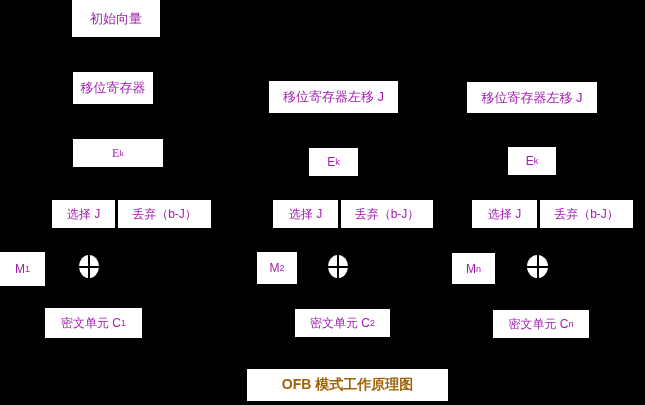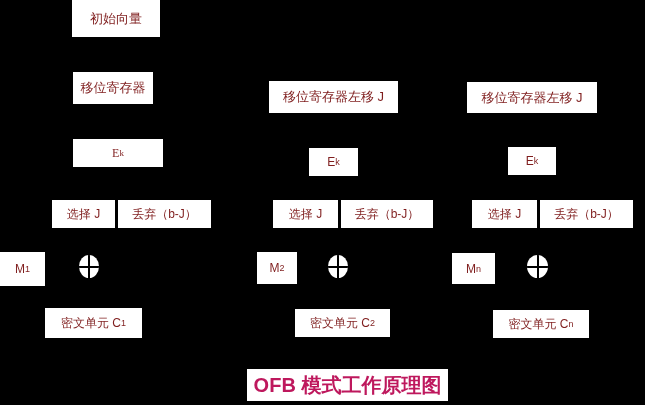--- a/index.html
+++ b/index.html
@@ -7,21 +7,21 @@
     position: relative;
     width: 645px;
     height: 405px;
     background: #000000;
     overflow: hidden;
     font-family: "Liberation Sans", sans-serif;
   }
   .box {
     position: absolute;
     background: #ffffff;
-    color: #7f1d1d;
+    color: #a21caf;
     display: flex;
     align-items: center;
     justify-content: center;
     font-size: 12px;
     white-space: nowrap;
     box-sizing: border-box;
   }
   .box.big { font-size: 13px; }
   .box.serif { font-family: "Liberation Serif", serif; }
   sub { font-size: 9px; line-height: 0; }
@@ -40,25 +40,25 @@
     left: 50%; top: 0; bottom: 0;
     width: 2px; margin-left: -1px;
   }
   .xor::after { 
     top: 50%; left: 0; right: 0;
     height: 2px; margin-top: -1px;
   }
   .title-box {
     position: absolute;
     background: #ffffff;
-    color: #be185d;
+    color: #a16207;
     display: flex;
     align-items: center;
     justify-content: center;
-    font-size: 20px;
+    font-size: 14px;
     font-weight: bold;
     white-space: nowrap;
   }
 
   
   .c1-iv   { left: 72px;  top: 0px;   width: 88px;  height: 37px; }
   .c1-sr   { left: 73px;  top: 72px;  width: 80px;  height: 32px; }
   .c1-ek   { left: 73px;  top: 139px; width: 90px;  height: 28px; }
   .c1-sel  { left: 52px;  top: 200px; width: 63px;  height: 28px; }
   .c1-dis  { left: 118px; top: 200px; width: 93px;  height: 28px; }

